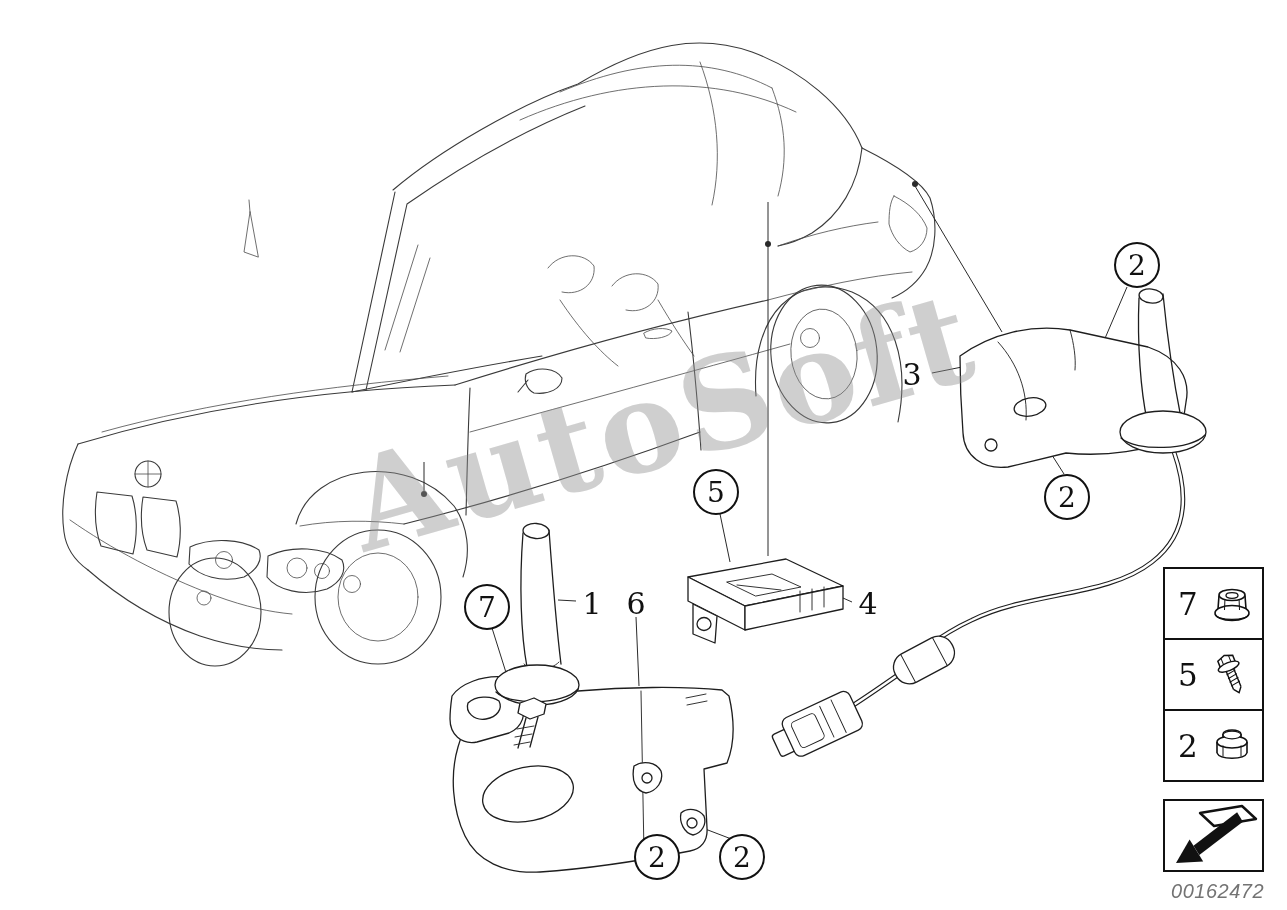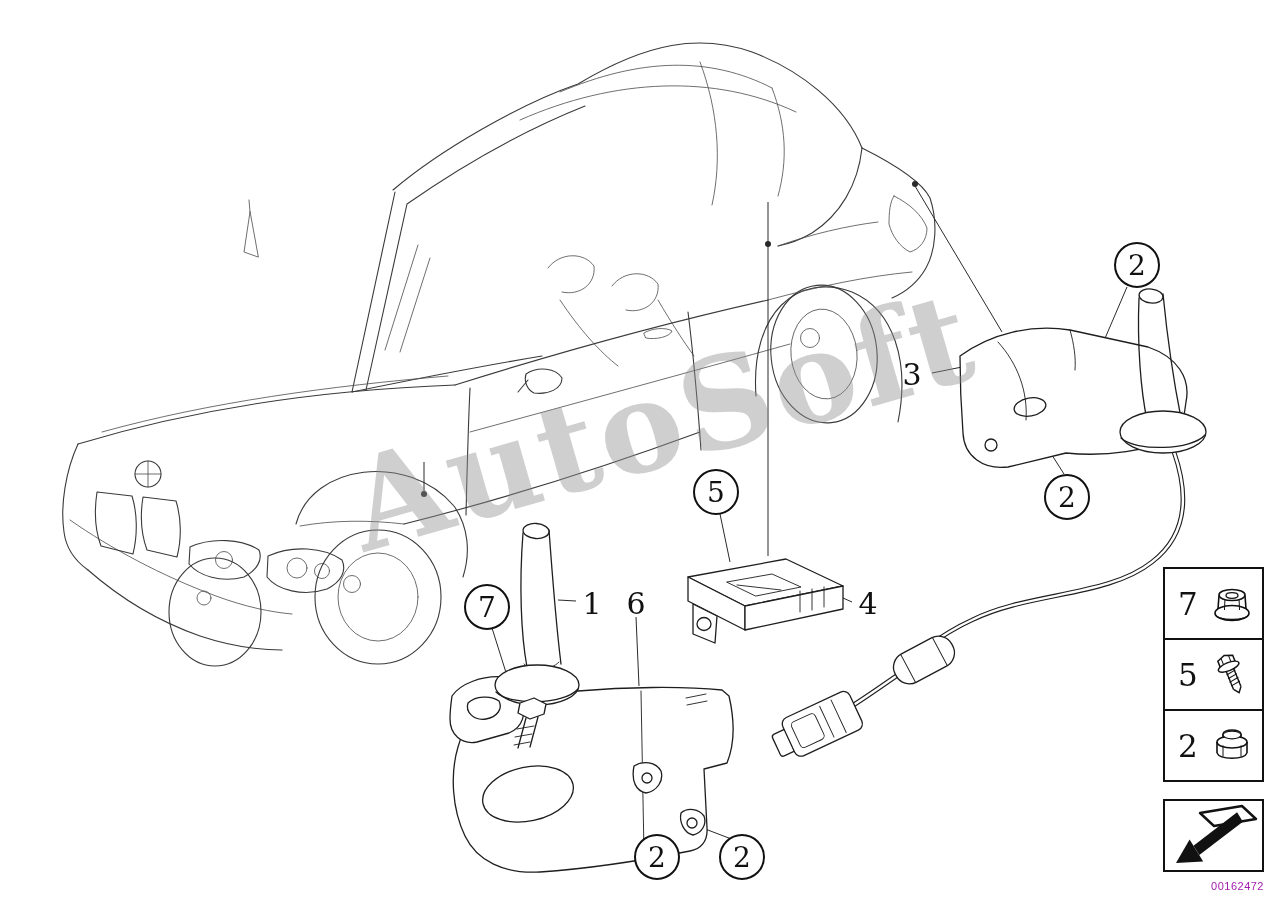--- a/index.html
+++ b/index.html
@@ -47,21 +47,21 @@
   .legend-num { font-family:"DejaVu Serif", serif; font-size:31px; color:#111; }
   .legend-icon svg { display:block; }
 
   .arrow-box {
     position:absolute; left:1163px; top:799px; width:101px; height:73px;
     border:2px solid #111; background:#fff; display:flex; align-items:center;
     justify-content:center;
   }
   .docnum {
     position:absolute; left:1157px; top:880px; width:107px; text-align:right;
-    font-size:11px; letter-spacing:0.5px; color:#a21caf;
+    font-size:20px; letter-spacing:0.5px; color:#737373;font-style:italic;
   }
 </style>
 </head>
 <body>
 
 <div class="stage">
 
   <svg class="art" width="1287" height="910" viewBox="0 0 1287 910">
 
     <g>

